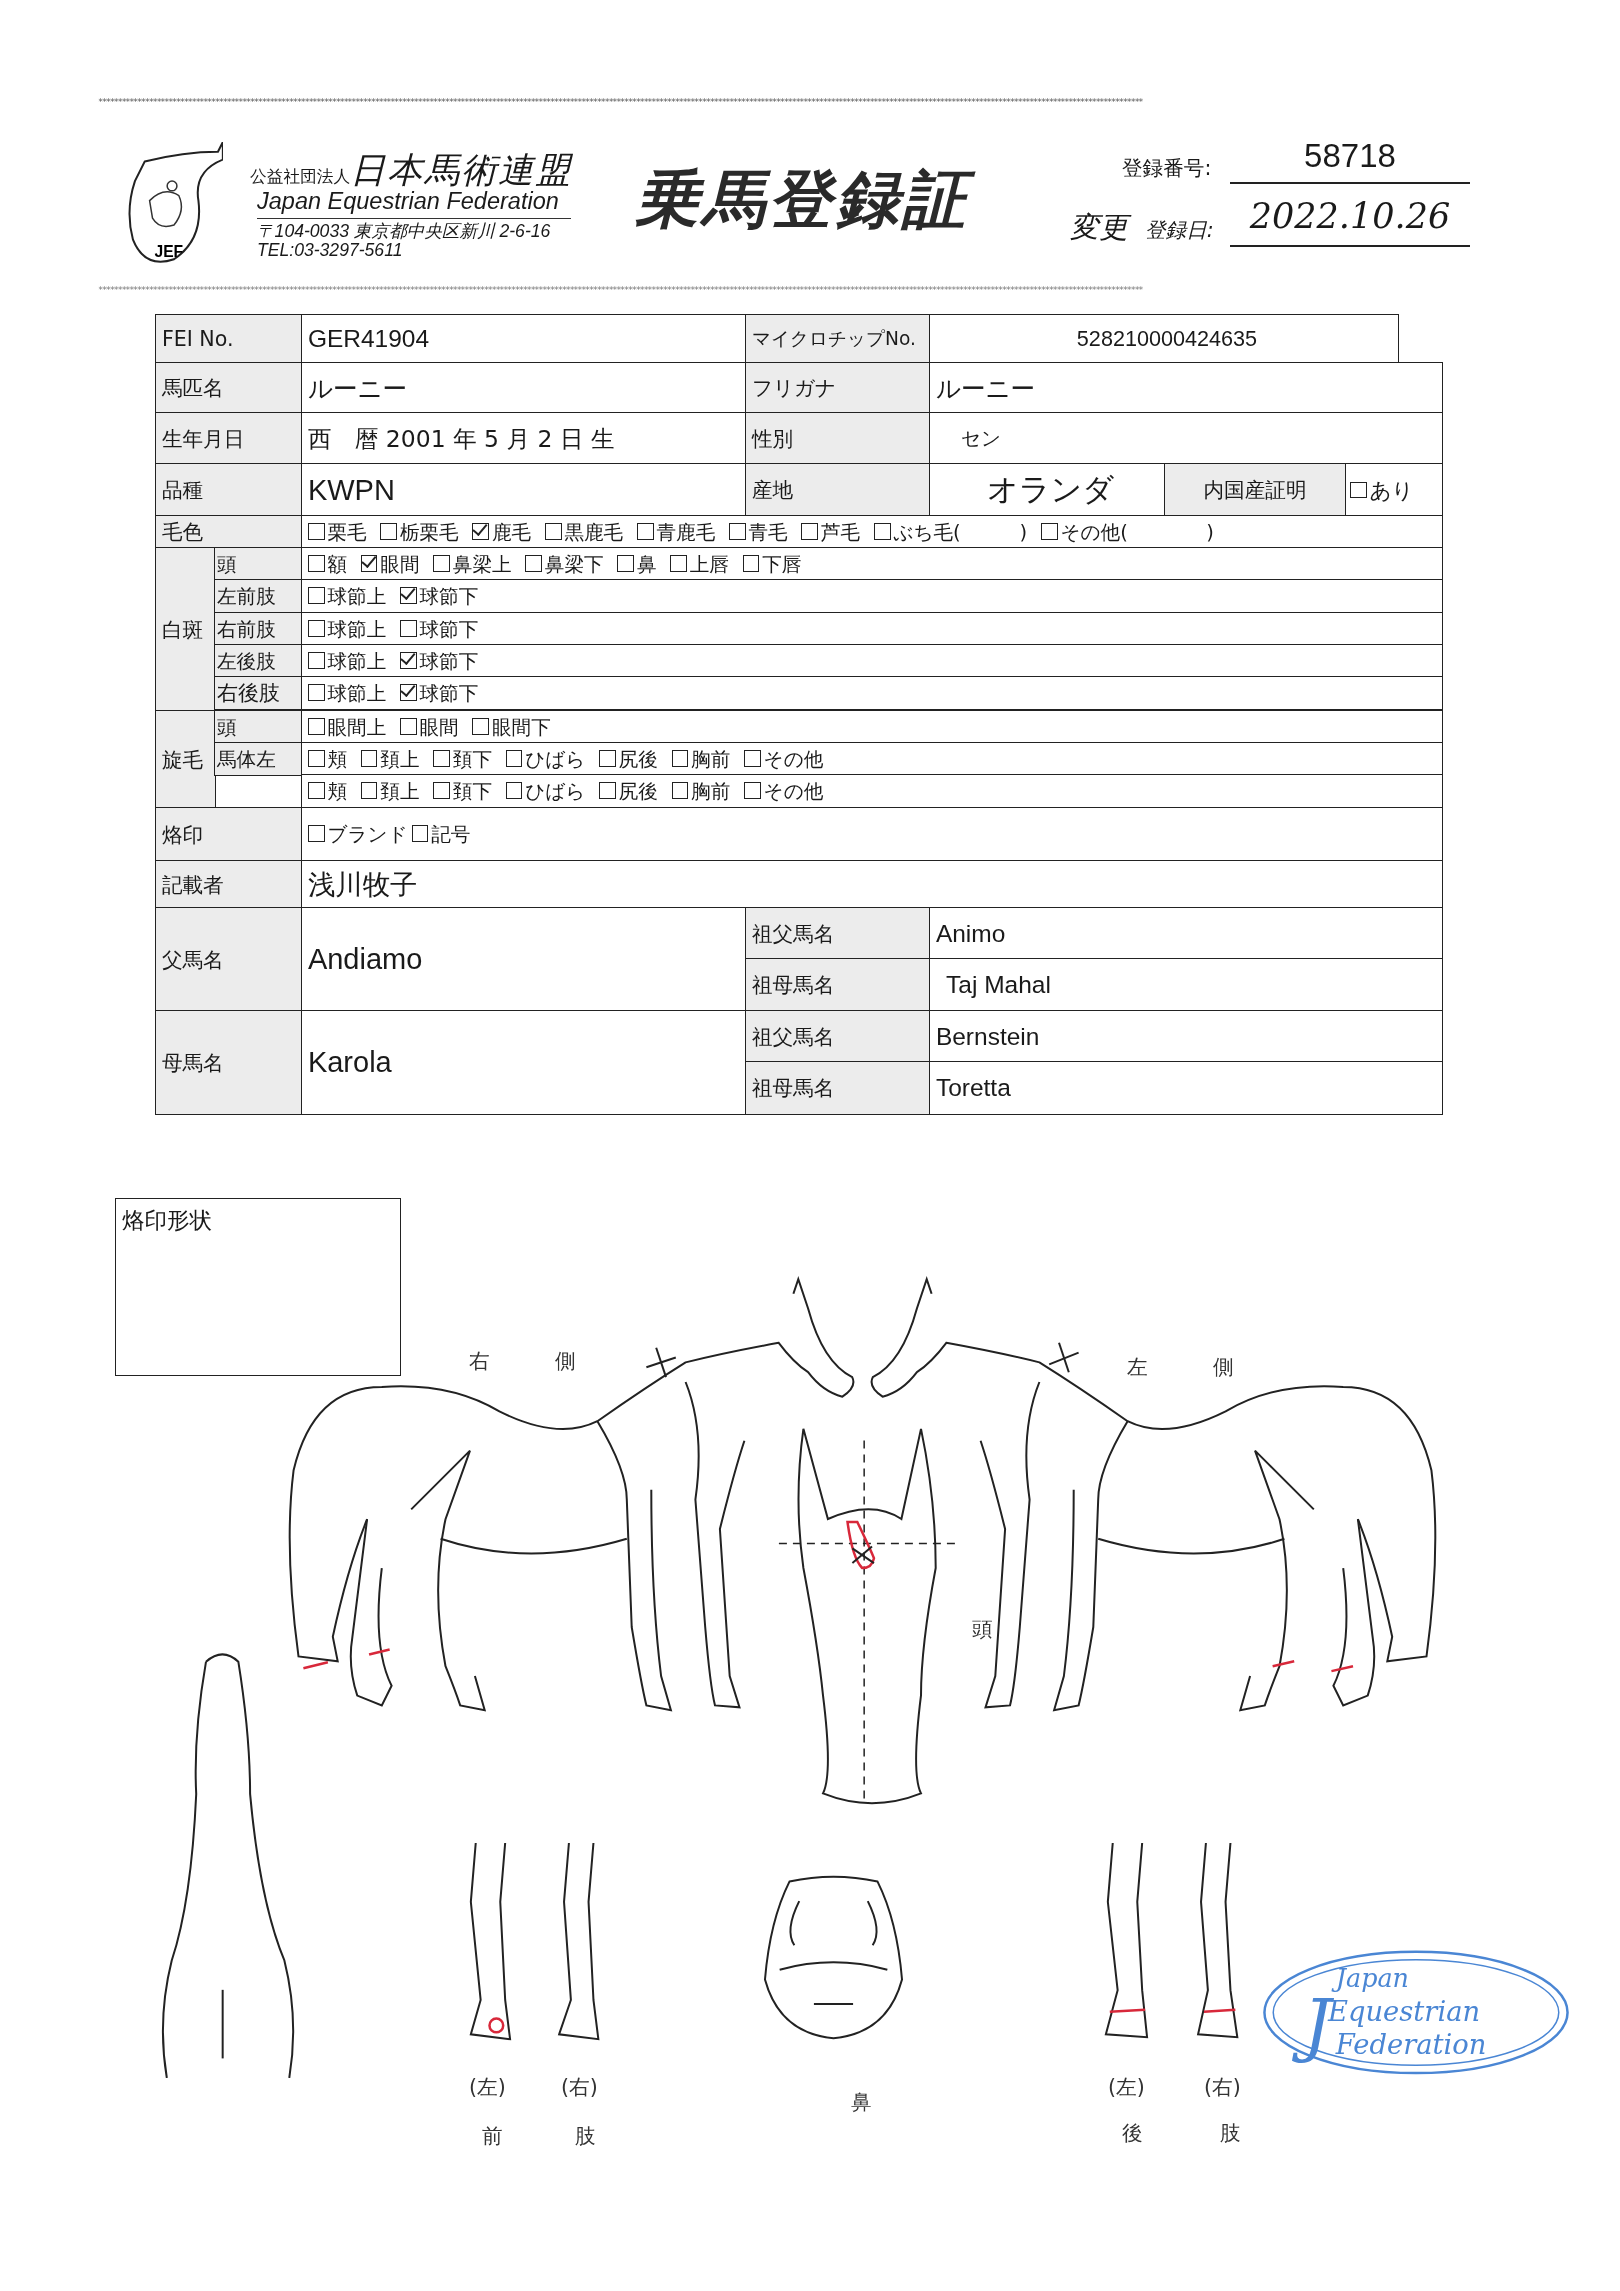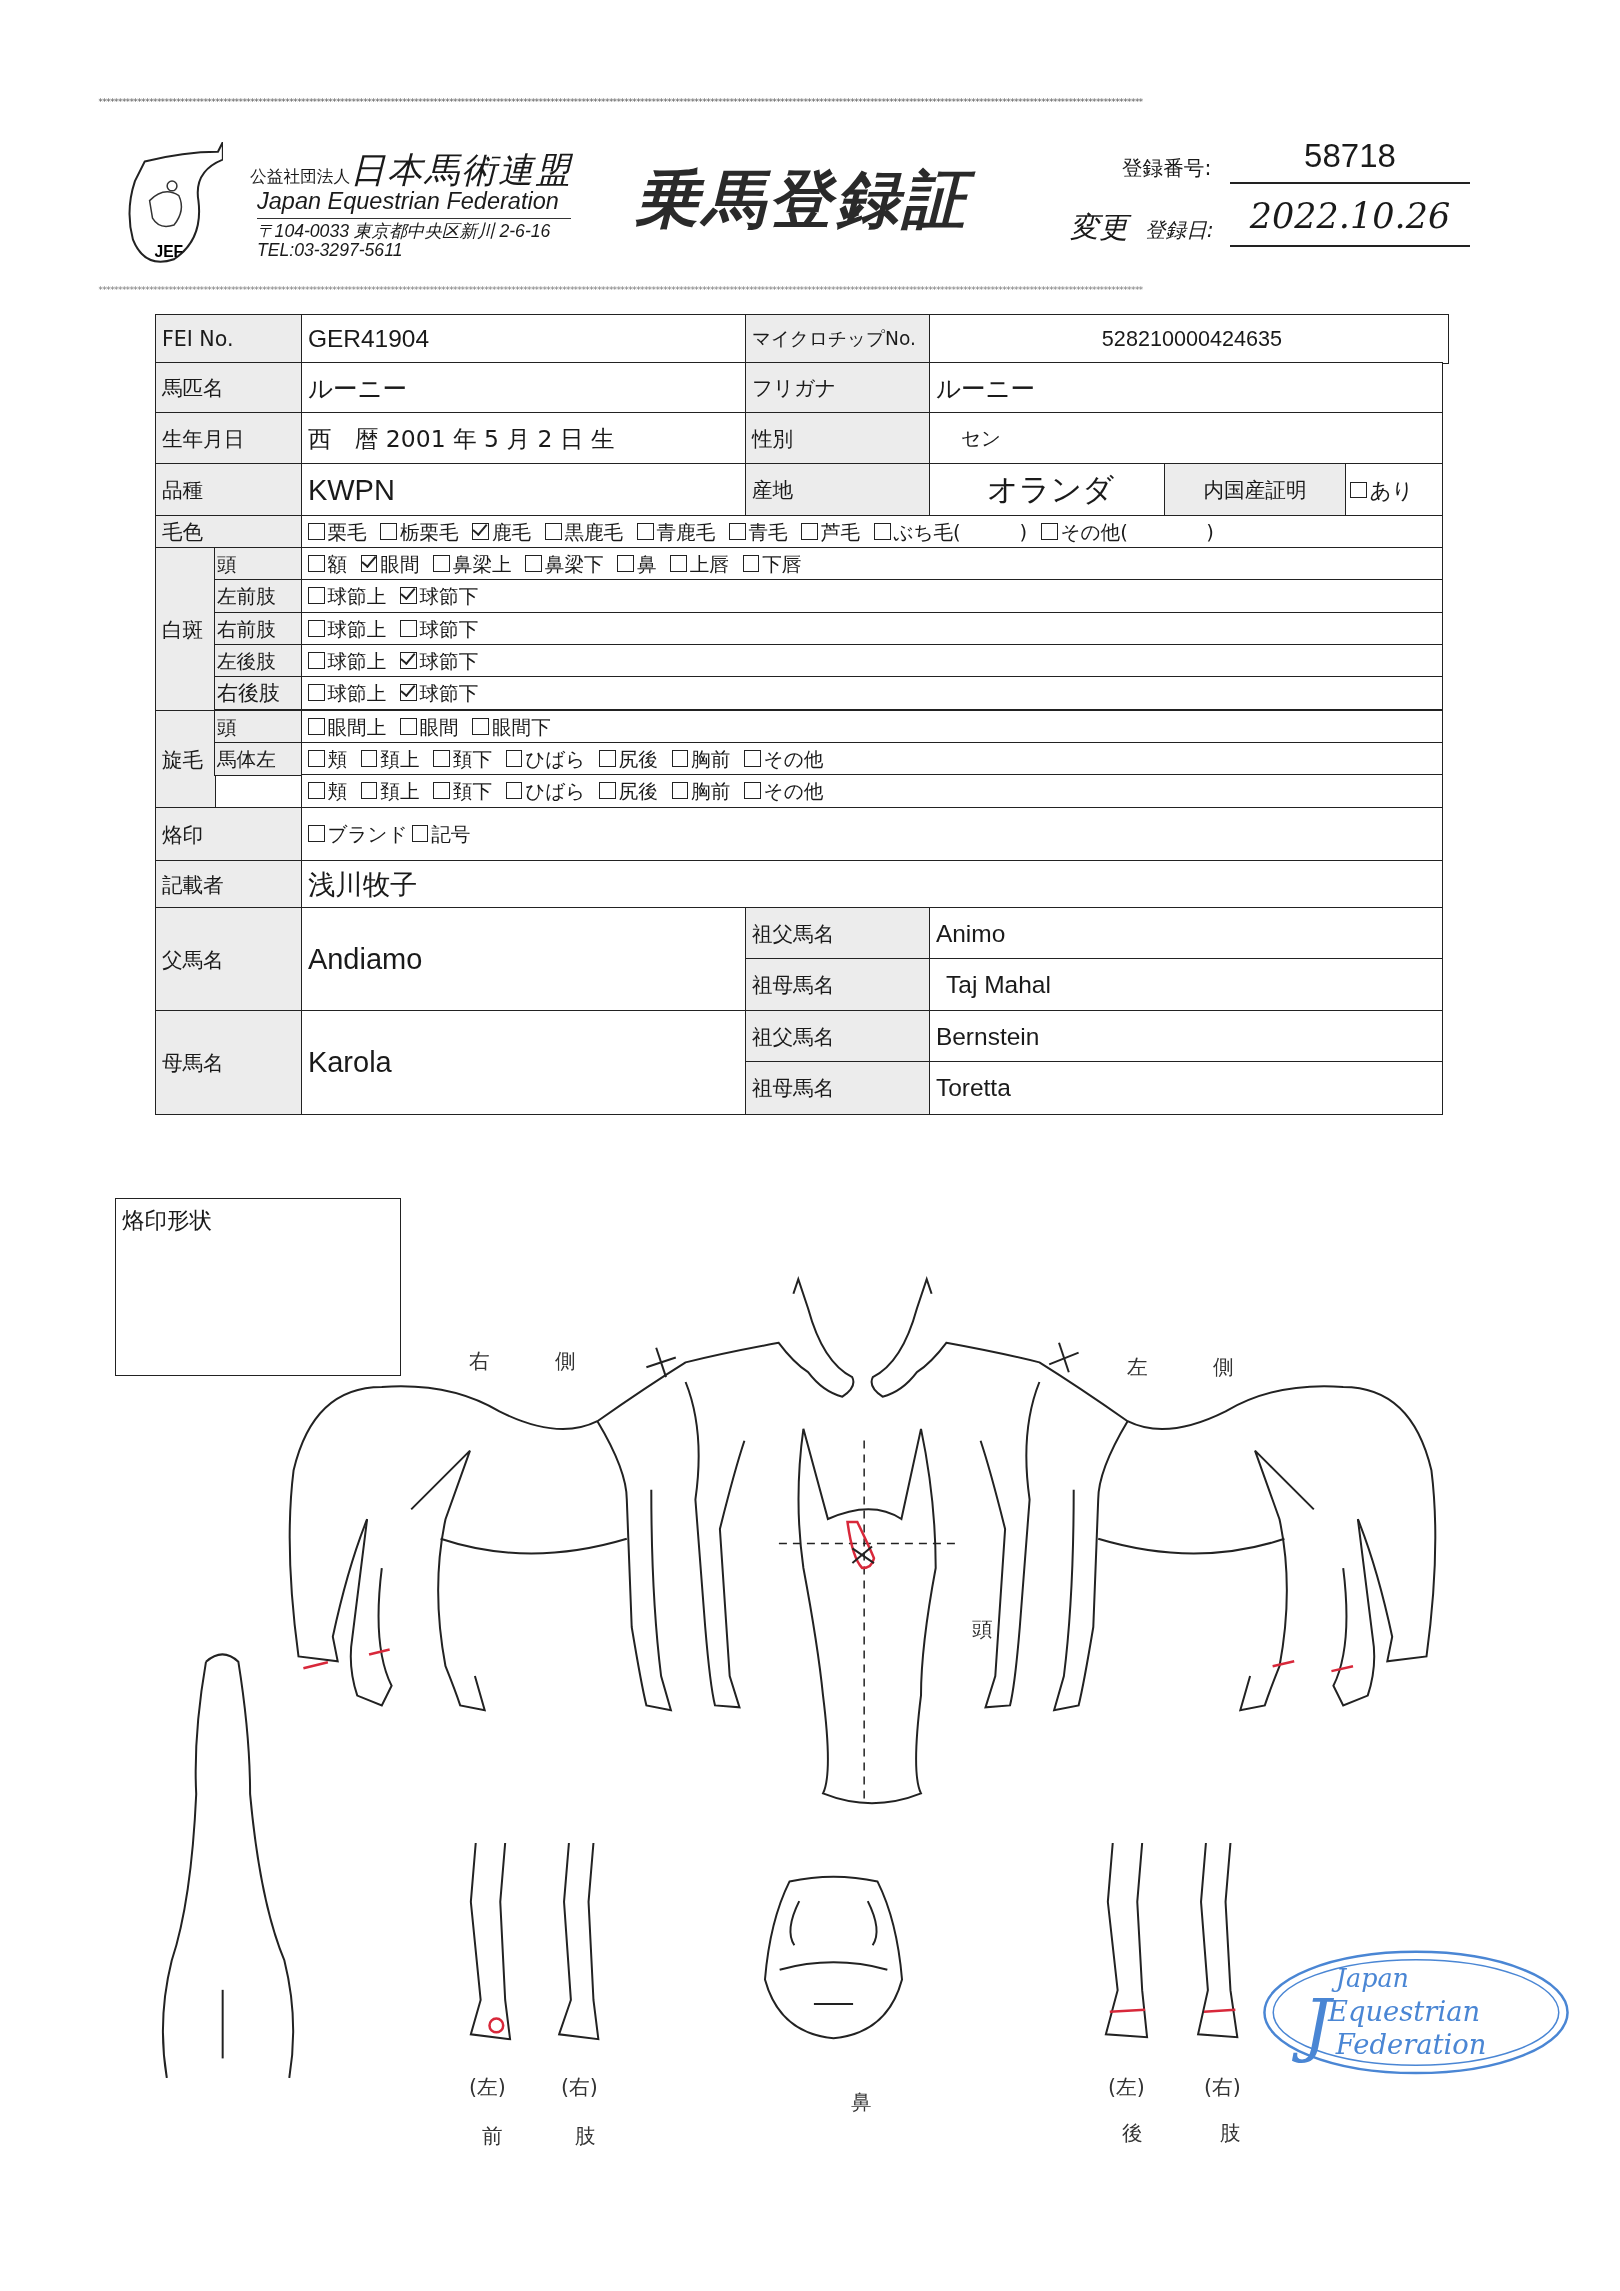--- a/index.html
+++ b/index.html
@@ -65,21 +65,21 @@
 <div class="abs reglabel" style="left:1145px;top:216px;font-style:italic;">登録日:</div>
 <div class="abs regval regline handwrite" style="left:1230px;top:196px;width:240px;height:49px;font-size:35px;">2022.10.26</div>
 
 <div class="stars" style="top:286px;color:#777;">****************************************************************************************************************************************************************************************************************************************************************************</div>
 
 <div>
 
   <div class="cell lbl" style="left:155px;top:314px;width:148px;height:50px;">FEI No.</div>
   <div class="cell val val-md" style="left:301px;top:314px;width:446px;height:50px;">GER41904</div>
   <div class="cell lbl" style="left:745px;top:314px;width:186px;height:50px;font-size:18.6px;">マイクロチップNo.</div>
-  <div class="cell val" style="left:929px;top:314px;width:520px;height:50px;justify-content:center;font-family:'Liberation Sans',sans-serif;">528210000424635</div>
+  <div class="cell val" style="left:929px;top:314px;width:470px;height:50px;justify-content:center;font-family:'Liberation Sans',sans-serif;">528210000424635</div>
 
   <div class="cell lbl" style="left:155px;top:362px;width:148px;height:52px;">馬匹名</div>
   <div class="cell val val-md" style="left:301px;top:362px;width:446px;height:52px;">ルーニー</div>
   <div class="cell lbl" style="left:745px;top:362px;width:186px;height:52px;">フリガナ</div>
   <div class="cell val val-md" style="left:929px;top:362px;width:514px;height:52px;">ルーニー</div>
 
   <div class="cell lbl" style="left:155px;top:412px;width:148px;height:53px;">生年月日</div>
   <div class="cell val" style="left:301px;top:412px;width:446px;height:53px;font-size:23.5px;">西　暦 2001 年 5 月 2 日 生</div>
   <div class="cell lbl" style="left:745px;top:412px;width:186px;height:53px;">性別</div>
   <div class="cell val" style="left:929px;top:412px;width:514px;height:53px;padding-left:31px;font-size:19.6px;">セン</div>

